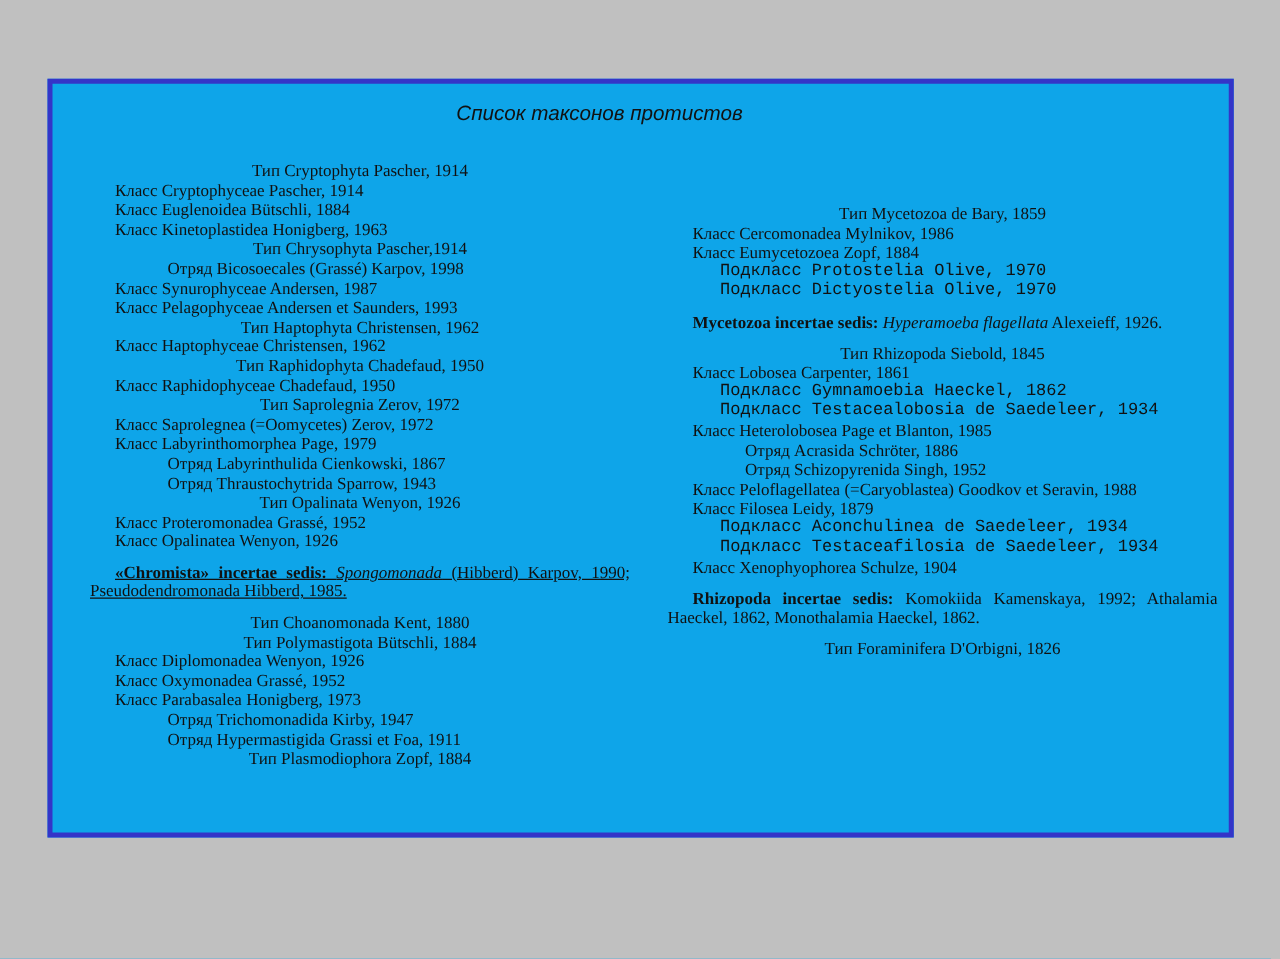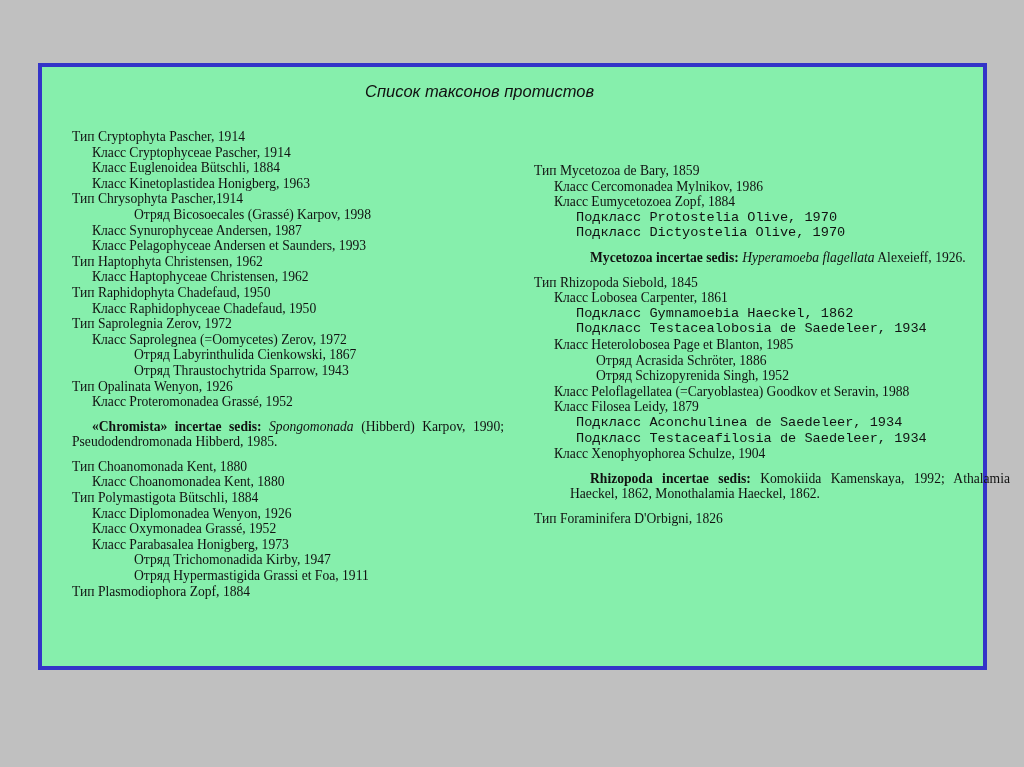--- a/index.html
+++ b/index.html
@@ -8,55 +8,55 @@
     background: #c0c0c0;
     position: relative;
     overflow: hidden;
     font-family: "Liberation Serif", "DejaVu Serif", serif;
     color: #111;
   }
   .slide {
     position: absolute;
     left: 38px; top: 63px;
     width: 941px; height: 599px;
-    background: #86efac;
+    background: #0ea5e9;
     border: 4px solid #3434c8;
   }
   .title {
     position: absolute;
     left: 323px; top: 15px;
     font-family: "Liberation Sans", "DejaVu Sans", sans-serif;
     font-style: italic;
     font-size: 16.5px;
     color: #111;
     white-space: nowrap;
   }
   .col {
     position: absolute;
     font-size: 13.6px;
     line-height: 15.6px;
     white-space: nowrap;
   }
   .col.left  { left: 30px;  top: 62px; }
   .col.right { left: 492px; top: 96px; }
   .line { display: block; height: 15.6px; }
-  .l0 { padding-left: 0; }
+  .l0 { padding-left: 0; text-align: center; }
   .l1 { padding-left: 20px; }
   .l2 { padding-left: 42px; font-family: Liberation Mono, monospace; }
   .l3 { padding-left: 62px; font-family: Liberation Serif, serif; }
   .gap { display: block; height: 9px; }
   .note {
     display: block;
     white-space: normal;
     text-indent: 20px;
     text-align: justify;
     text-align-last: left;
   }
-  .col.left .note { width: 432px; }
-  .col.right .note { width: 440px; margin-left: 36px; }
+  .col.left .note { width: 432px; text-decoration: underline; }
+  .col.right .note { width: 440px; }
   .note b { font-weight: bold; }
   .note i { font-style: italic; }
 </style>
 </head>
 <body>
 
 <div class="slide">
   <div class="title">Список таксонов протистов</div>
 
   <div class="col left">
@@ -68,31 +68,32 @@
         <span class="line l0">Тип Chrysophyta Pascher,1914</span>
         <span class="line l3">Отряд Bicosoecales (Grassé) Karpov, 1998</span>
         <span class="line l1">Класс Synurophyceae Andersen, 1987</span>
         <span class="line l1">Класс Pelagophyceae Andersen et Saunders, 1993</span>
         <span class="line l0">Тип Haptophyta Christensen, 1962</span>
         <span class="line l1">Класс Haptophyceae Christensen, 1962</span>
         <span class="line l0">Тип Raphidophyta Chadefaud, 1950</span>
         <span class="line l1">Класс Raphidophyceae Chadefaud, 1950</span>
         <span class="line l0">Тип Saprolegnia Zerov, 1972</span>
         <span class="line l1">Класс Saprolegnea (=Oomycetes) Zerov, 1972</span>
+        <span class="line l1">Класс Labyrinthomorphea Page, 1979</span>
         <span class="line l3">Отряд Labyrinthulida Cienkowski, 1867</span>
         <span class="line l3">Отряд Thraustochytrida Sparrow, 1943</span>
         <span class="line l0">Тип Opalinata Wenyon, 1926</span>
         <span class="line l1">Класс Proteromonadea Grassé, 1952</span>
+        <span class="line l1">Класс Opalinatea Wenyon, 1926</span>
       </div>
     <span class="gap"></span>
     <span class="note"><b>«Chromista» incertae sedis:</b> <i>Spongomonada</i><span> (Hibberd) Karpov, 1990; Pseudodendromonada Hibberd, 1985.</span></span>
     <span class="gap"></span>
     <div id="list-left-2">
         <span class="line l0">Тип Choanomonada Kent, 1880</span>
-        <span class="line l1">Класс Choanomonadea Kent, 1880</span>
         <span class="line l0">Тип Polymastigota Bütschli, 1884</span>
         <span class="line l1">Класс Diplomonadea Wenyon, 1926</span>
         <span class="line l1">Класс Oxymonadea Grassé, 1952</span>
         <span class="line l1">Класс Parabasalea Honigberg, 1973</span>
         <span class="line l3">Отряд Trichomonadida Kirby, 1947</span>
         <span class="line l3">Отряд Hypermastigida Grassi et Foa, 1911</span>
         <span class="line l0">Тип Plasmodiophora Zopf, 1884</span>
       </div>
   </div>
 

